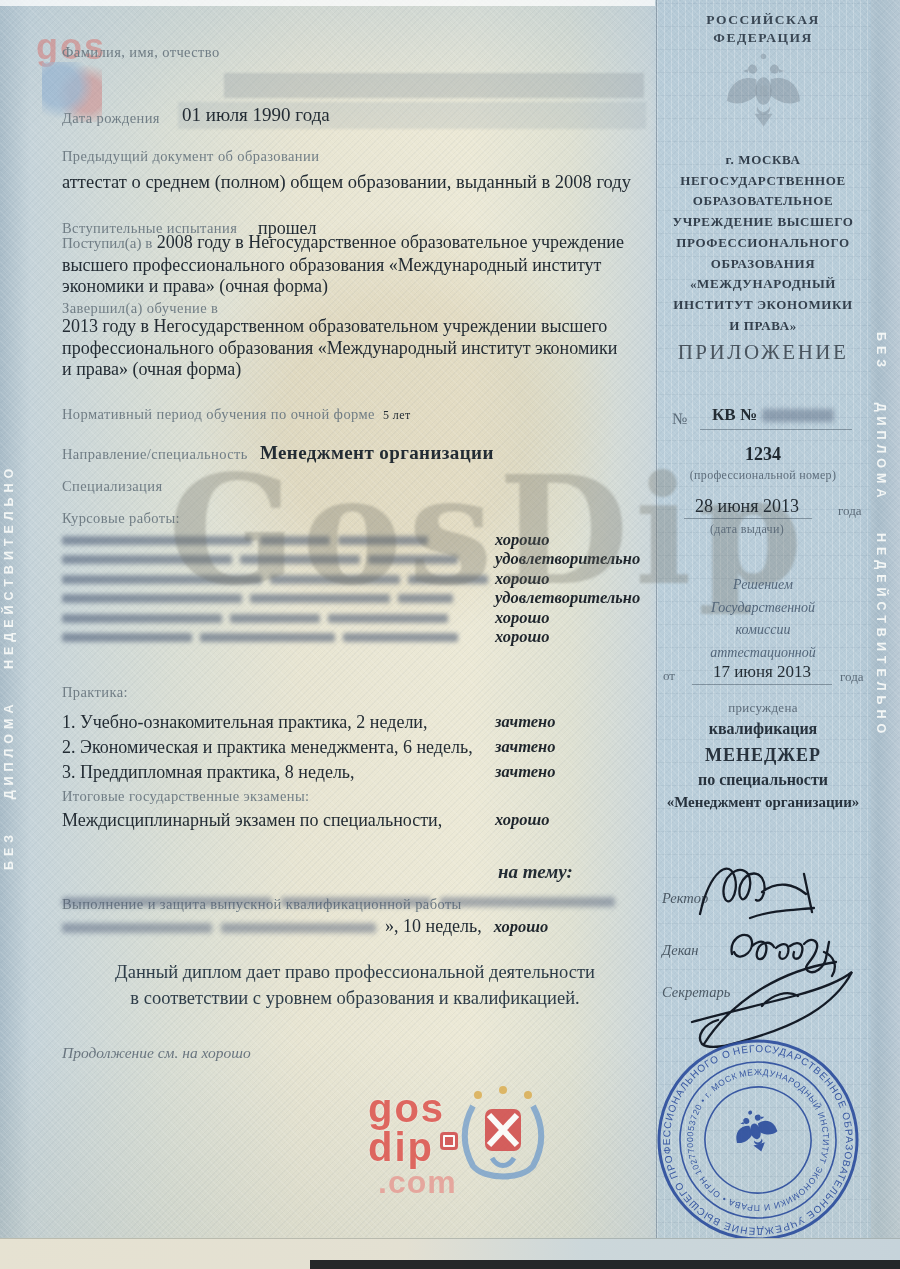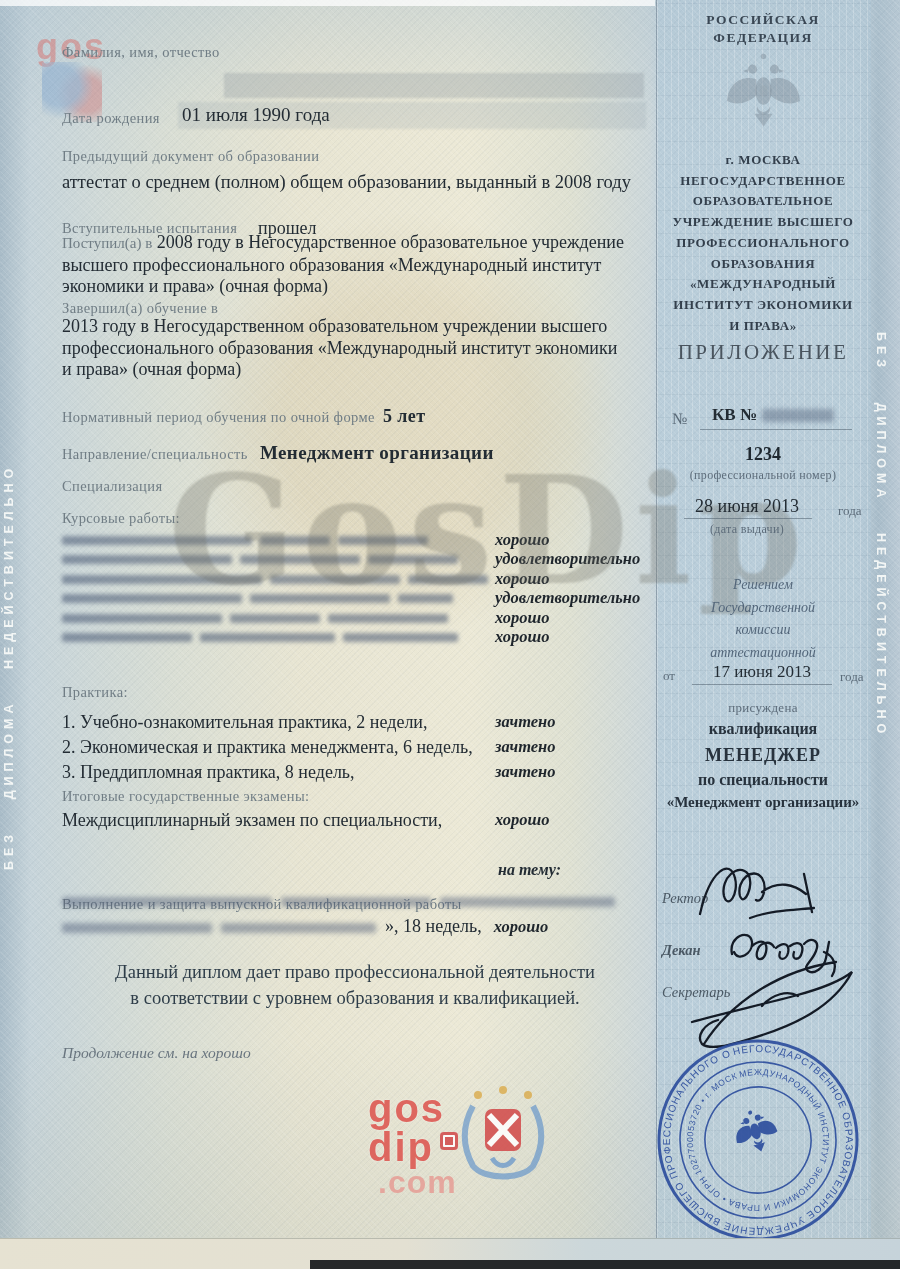--- a/index.html
+++ b/index.html
@@ -77,21 +77,21 @@
   <div class="aval" style="left:62px;top:172px;font-size:18.5px;">аттестат о среднем (полном) общем образовании, выданный в 2008 году</div>
 
   <div class="lbl" style="left:62px;top:220px;">Вступительные испытания</div>
   <div class="aval" style="left:258px;top:218px;">прошел</div>
 
   <p class="para" style="top:232px;margin:0;"><span class="inlbl">Поступил(а) в</span> <span>2008 году в Негосударственное образовательное учреждение высшего профессионального образования «Международный институт экономики и права» (очная форма)</span></p>
 
   <div class="lbl" style="left:62px;top:300px;">Завершил(а) обучение в</div>
   <p class="para" style="top:316px;margin:0;">2013 году в Негосударственном образовательном учреждении высшего профессионального образования «Международный институт экономики и права» (очная форма)</p>
 
-  <div class="lbl" style="left:62px;top:406px;"><span>Нормативный период обучения по очной форме</span>&nbsp;&nbsp;<span class="val" style="font-size:18px;font-weight:bold;">5 лет</span></div>
+  <div class="lbl" style="left:62px;top:406px;"><span>Нормативный период обучения по очной форме</span>&nbsp;&nbsp;<span class="val" style="font-size:12px;">5 лет</span></div>
 
   <div class="lbl" style="left:62px;top:442px;"><span>Направление/специальность</span>&nbsp;&nbsp;&nbsp;<span class="val" style="font-weight:bold;font-size:19px;">Менеджмент организации</span></div>
 
   <div class="lbl" style="left:62px;top:478px;">Специализация</div>
 
   <div class="lbl" style="left:62px;top:510px;">Курсовые работы:</div>
 
   <div class="crow" style="top:530px;"><i class="bar" style="width:190px"></i><i class="bar" style="width:70px"></i><i class="bar" style="width:90px"></i><span class="grade">хорошо</span></div>
   <div class="crow" style="top:549px;"><i class="bar" style="width:170px"></i><i class="bar" style="width:120px"></i><i class="bar" style="width:90px"></i><span class="grade">удовлетворительно</span></div>
   <div class="crow" style="top:569px;"><i class="bar" style="width:200px"></i><i class="bar" style="width:130px"></i><i class="bar" style="width:80px"></i><span class="grade">хорошо</span></div>
@@ -101,23 +101,23 @@
 
   <div class="lbl" style="left:62px;top:684px;">Практика:</div>
   <div class="crow" style="top:712px;"><span class="val">1. Учебно-ознакомительная практика, 2 недели,</span><span class="grade">зачтено</span></div>
   <div class="crow" style="top:737px;"><span class="val">2. Экономическая и практика менеджмента, 6 недель,</span><span class="grade">зачтено</span></div>
   <div class="crow" style="top:762px;"><span class="val">3. Преддипломная практика, 8 недель,</span><span class="grade">зачтено</span></div>
 
   <div class="lbl" style="left:62px;top:788px;">Итоговые государственные экзамены:</div>
   <div class="crow" style="top:810px;"><span class="val">Междисциплинарный экзамен по специальности,</span><span class="grade">хорошо</span></div>
 
   <div class="lbl" style="left:62px;top:864px;margin-top:32px;">Выполнение и защита выпускной квалификационной работы</div>
-  <div class="aval" style="left:498px;top:861px;font-style:italic;font-weight:bold;font-size:16px;">на тему:</div>
+  <div class="aval" style="left:498px;top:861px;font-style:italic;font-weight:bold;font-size:19px;">на тему:</div>
   <div class="crow" style="top:892px;"><i class="tbar" style="width:210px"></i><i class="tbar" style="width:150px"></i><i class="tbar" style="width:175px"></i></div>
-  <div class="crow" style="top:916px;"><i class="tbar" style="width:150px"></i><i class="tbar" style="width:155px"></i><span class="val">», 18 недель,</span>&nbsp;&nbsp;&nbsp;<span style="font-style:italic;font-weight:bold;font-size:16.5px;color:#1e252c;">хорошо</span></div>
+  <div class="crow" style="top:916px;"><i class="tbar" style="width:150px"></i><i class="tbar" style="width:155px"></i><span class="val">», 10 недель,</span>&nbsp;&nbsp;&nbsp;<span style="font-style:italic;font-weight:bold;font-size:16.5px;color:#1e252c;">хорошо</span></div>
 
   <div style="position:absolute;left:60px;top:962px;width:590px;text-align:center;font-size:18.5px;color:#2e3d49;">Данный диплом дает право профессиональной деятельности</div>
   <div style="position:absolute;left:60px;top:988px;width:590px;text-align:center;font-size:18.5px;color:#2e3d49;">в соответствии с уровнем образования и квалификацией.</div>
 
   <div style="position:absolute;left:62px;top:1044px;font-style:italic;font-size:15.5px;color:#69757f;">Продолжение см. на хорошо</div>
 
   <div class="wm-center">GosDip</div>
 
   <div class="rc rc-small" style="top:12px;font-size:13.5px;letter-spacing:1.5px;color:#3a4754;">РОССИЙСКАЯ</div>
   <div class="rc rc-small" style="top:30px;font-size:13.5px;letter-spacing:1.5px;color:#3a4754;">ФЕДЕРАЦИЯ</div>
@@ -181,21 +181,21 @@
   <div class="rc" style="top:720px;font-weight:bold;font-size:16px;color:#27323d;">квалификация</div>
   <div class="rc" style="top:745px;font-weight:bold;font-size:18px;letter-spacing:1px;color:#27323d;">МЕНЕДЖЕР</div>
   <div class="rc" style="top:771px;font-weight:bold;font-size:16px;color:#27323d;">по специальности</div>
   <div class="rc" style="top:794px;font-weight:bold;font-size:15px;color:#27323d;">«Менеджмент организации»</div>
 
   <div style="position:absolute;left:662px;top:890px;font-style:italic;font-size:14.5px;color:#4a5864;">Ректор</div>
   <svg class="sig" style="left:692px;top:852px;" width="150" height="78" viewBox="0 0 150 78">
     <path d="M8,62 C18,18 38,6 43,26 C47,42 36,58 32,44 C28,26 47,10 56,22 C63,32 52,56 48,44 C44,28 61,14 70,26 C76,36 70,52 64,48 M70,40 C86,28 102,32 114,42 M112,22 L120,60 M58,66 C80,58 102,58 122,56"></path>
   </svg>
 
-  <div style="position:absolute;left:662px;top:942px;font-style:italic;font-size:14.5px;color:#4a5864;font-weight:bold;">Декан</div>
+  <div style="position:absolute;left:662px;top:942px;font-style:italic;font-size:14.5px;color:#4a5864;">Декан</div>
   <svg class="sig" style="left:722px;top:916px;" width="130" height="60" viewBox="0 0 130 60">
     <path d="M10,38 C6,20 28,12 30,26 C31,38 16,46 12,36 M30,30 C40,22 46,26 44,36 C42,45 33,46 35,36 C37,26 48,24 52,31 M54,32 C62,25 68,28 66,37 C64,45 55,45 58,36 M68,30 C76,24 82,28 80,36 C78,45 69,45 72,36 M82,28 C90,20 98,25 94,35 C90,46 80,50 86,55 C92,59 102,52 104,42 L107,26"></path>
   </svg>
 
   <div style="position:absolute;left:662px;top:984px;font-style:italic;font-size:14.5px;color:#4a5864;">Секретарь</div>
   <svg class="sig" style="left:674px;top:944px;" width="190" height="118" viewBox="0 0 190 118">
     <path d="M30,100 C58,56 108,26 162,18 M150,8 C160,12 164,22 158,32 M18,78 C46,70 82,62 120,52 C150,44 168,36 178,28 C160,62 122,82 72,96 C52,102 36,106 28,100 C22,92 30,80 44,76 M88,62 C98,50 114,46 124,52"></path>
   </svg>
 
   <svg style="position:absolute;left:654px;top:1036px;opacity:.92;transform:rotate(-16deg);" width="208" height="208" viewBox="0 0 208 208">

